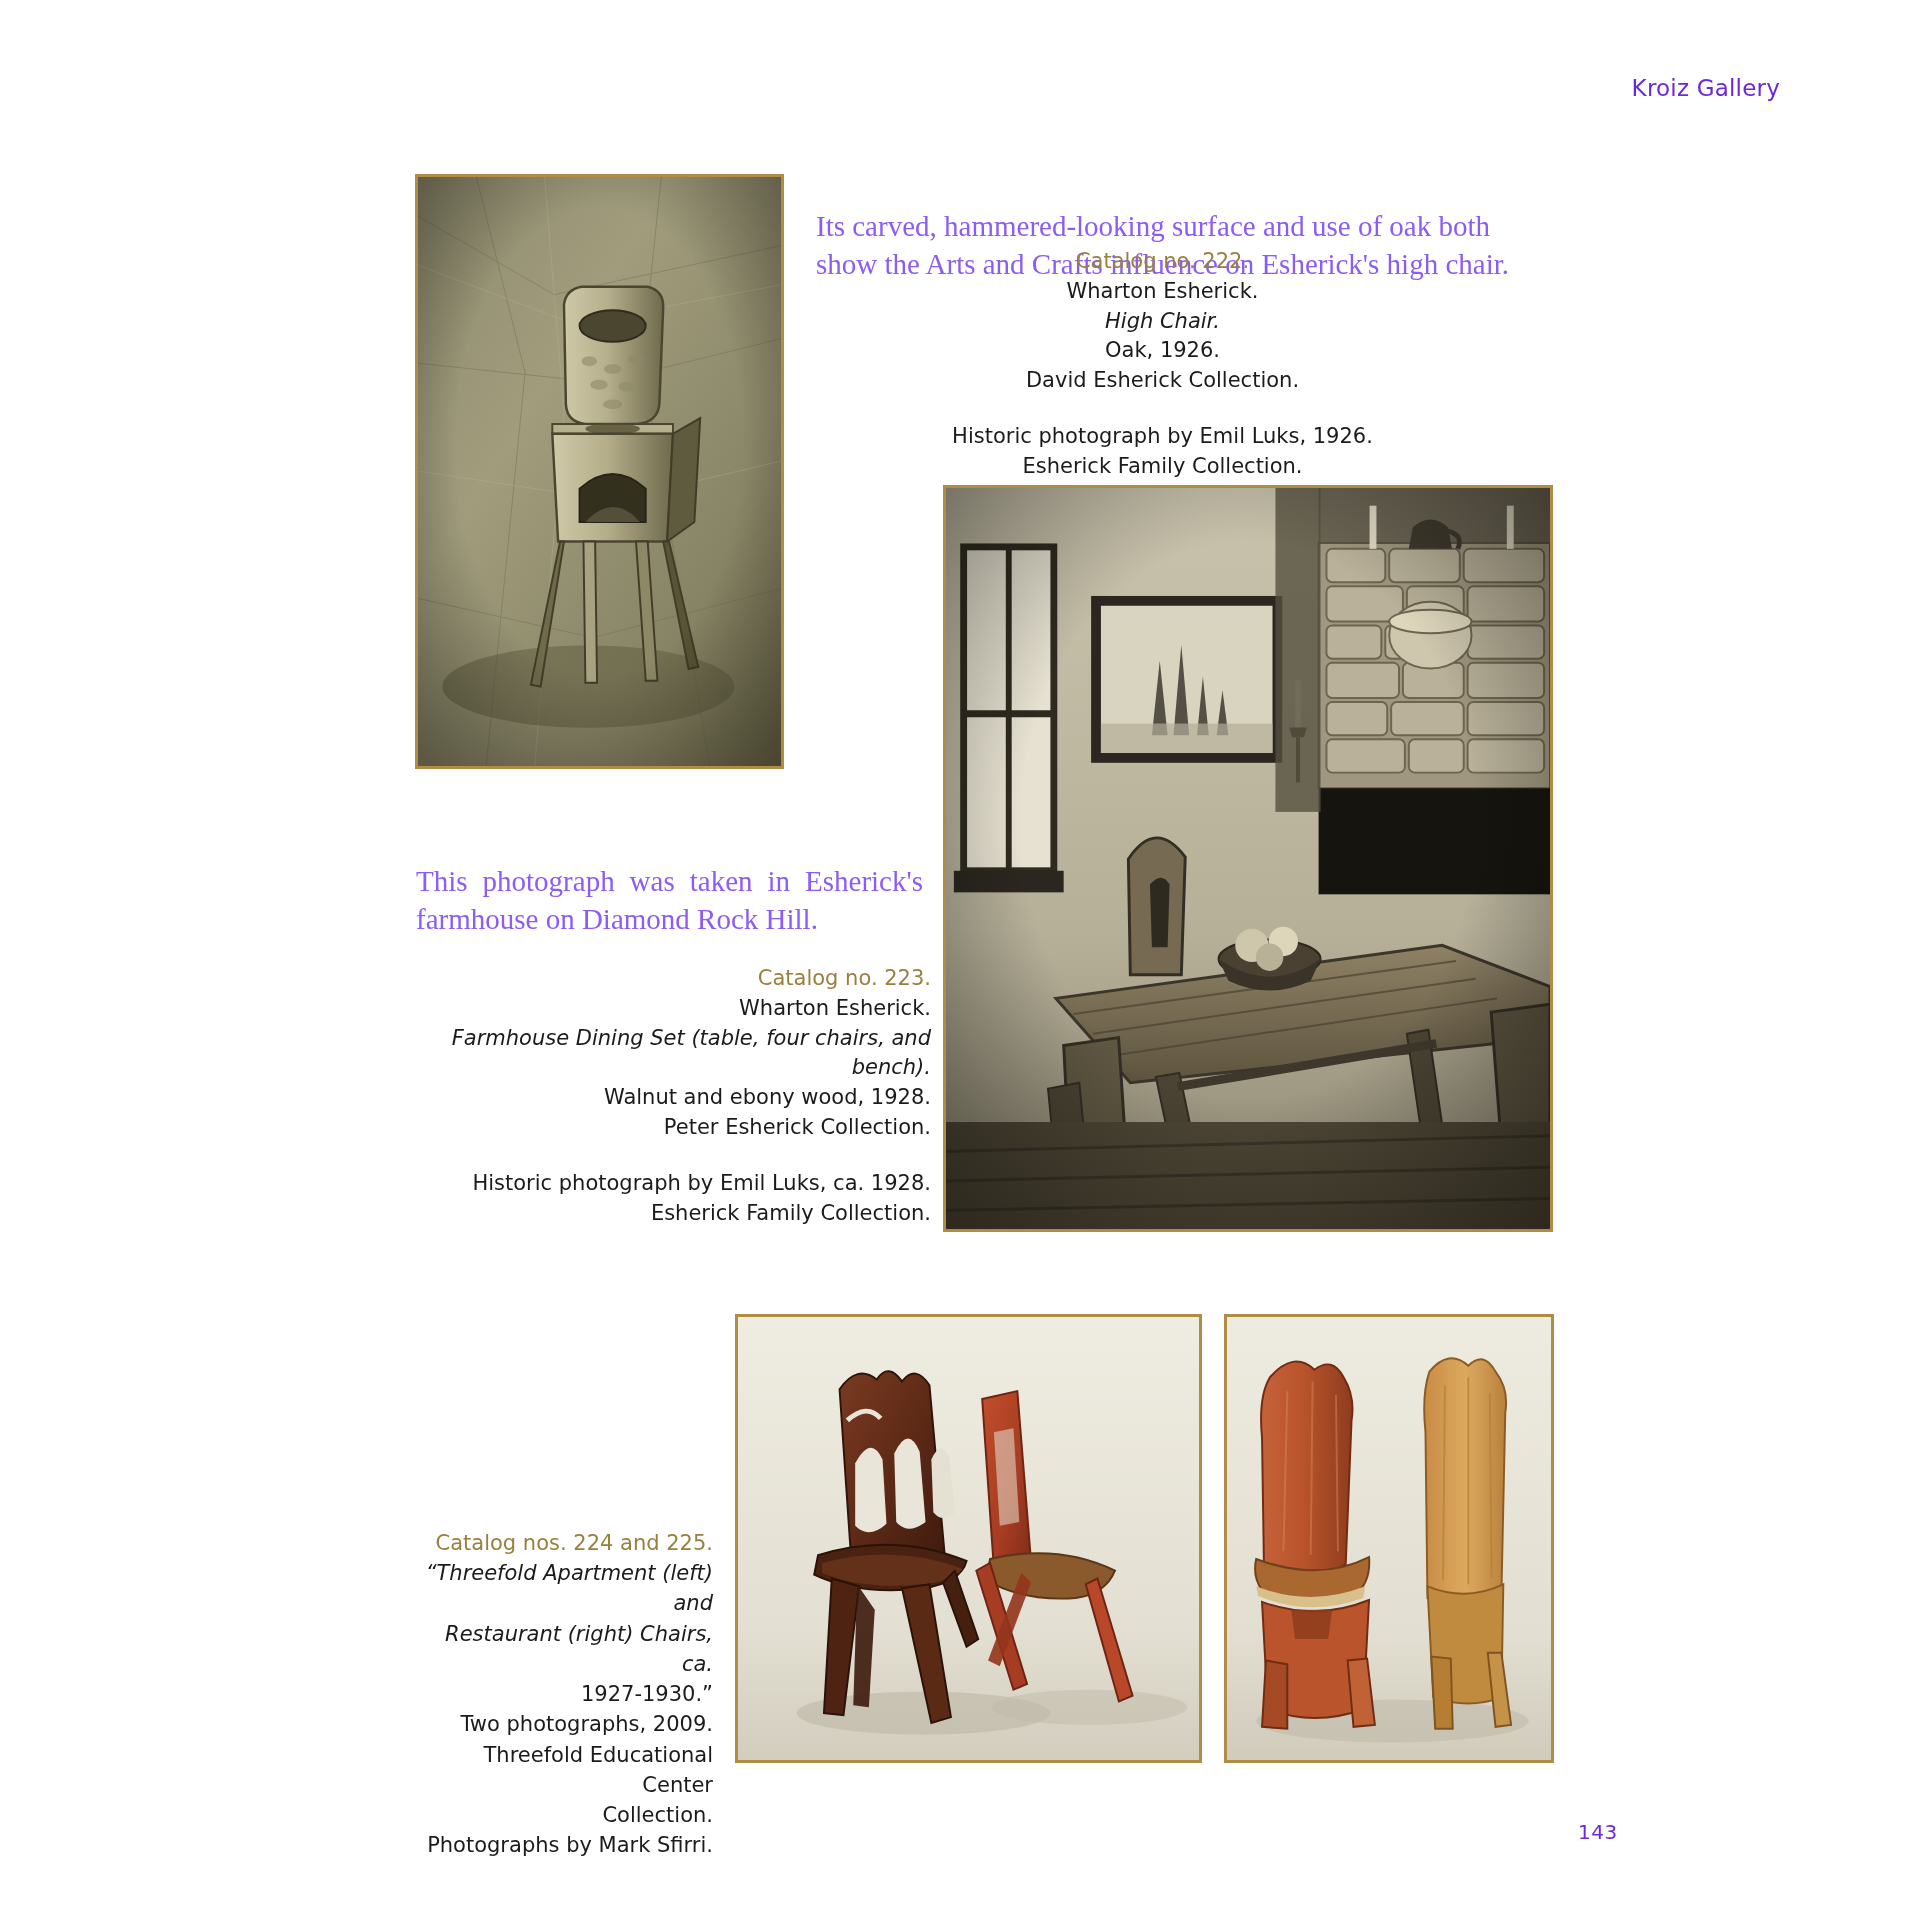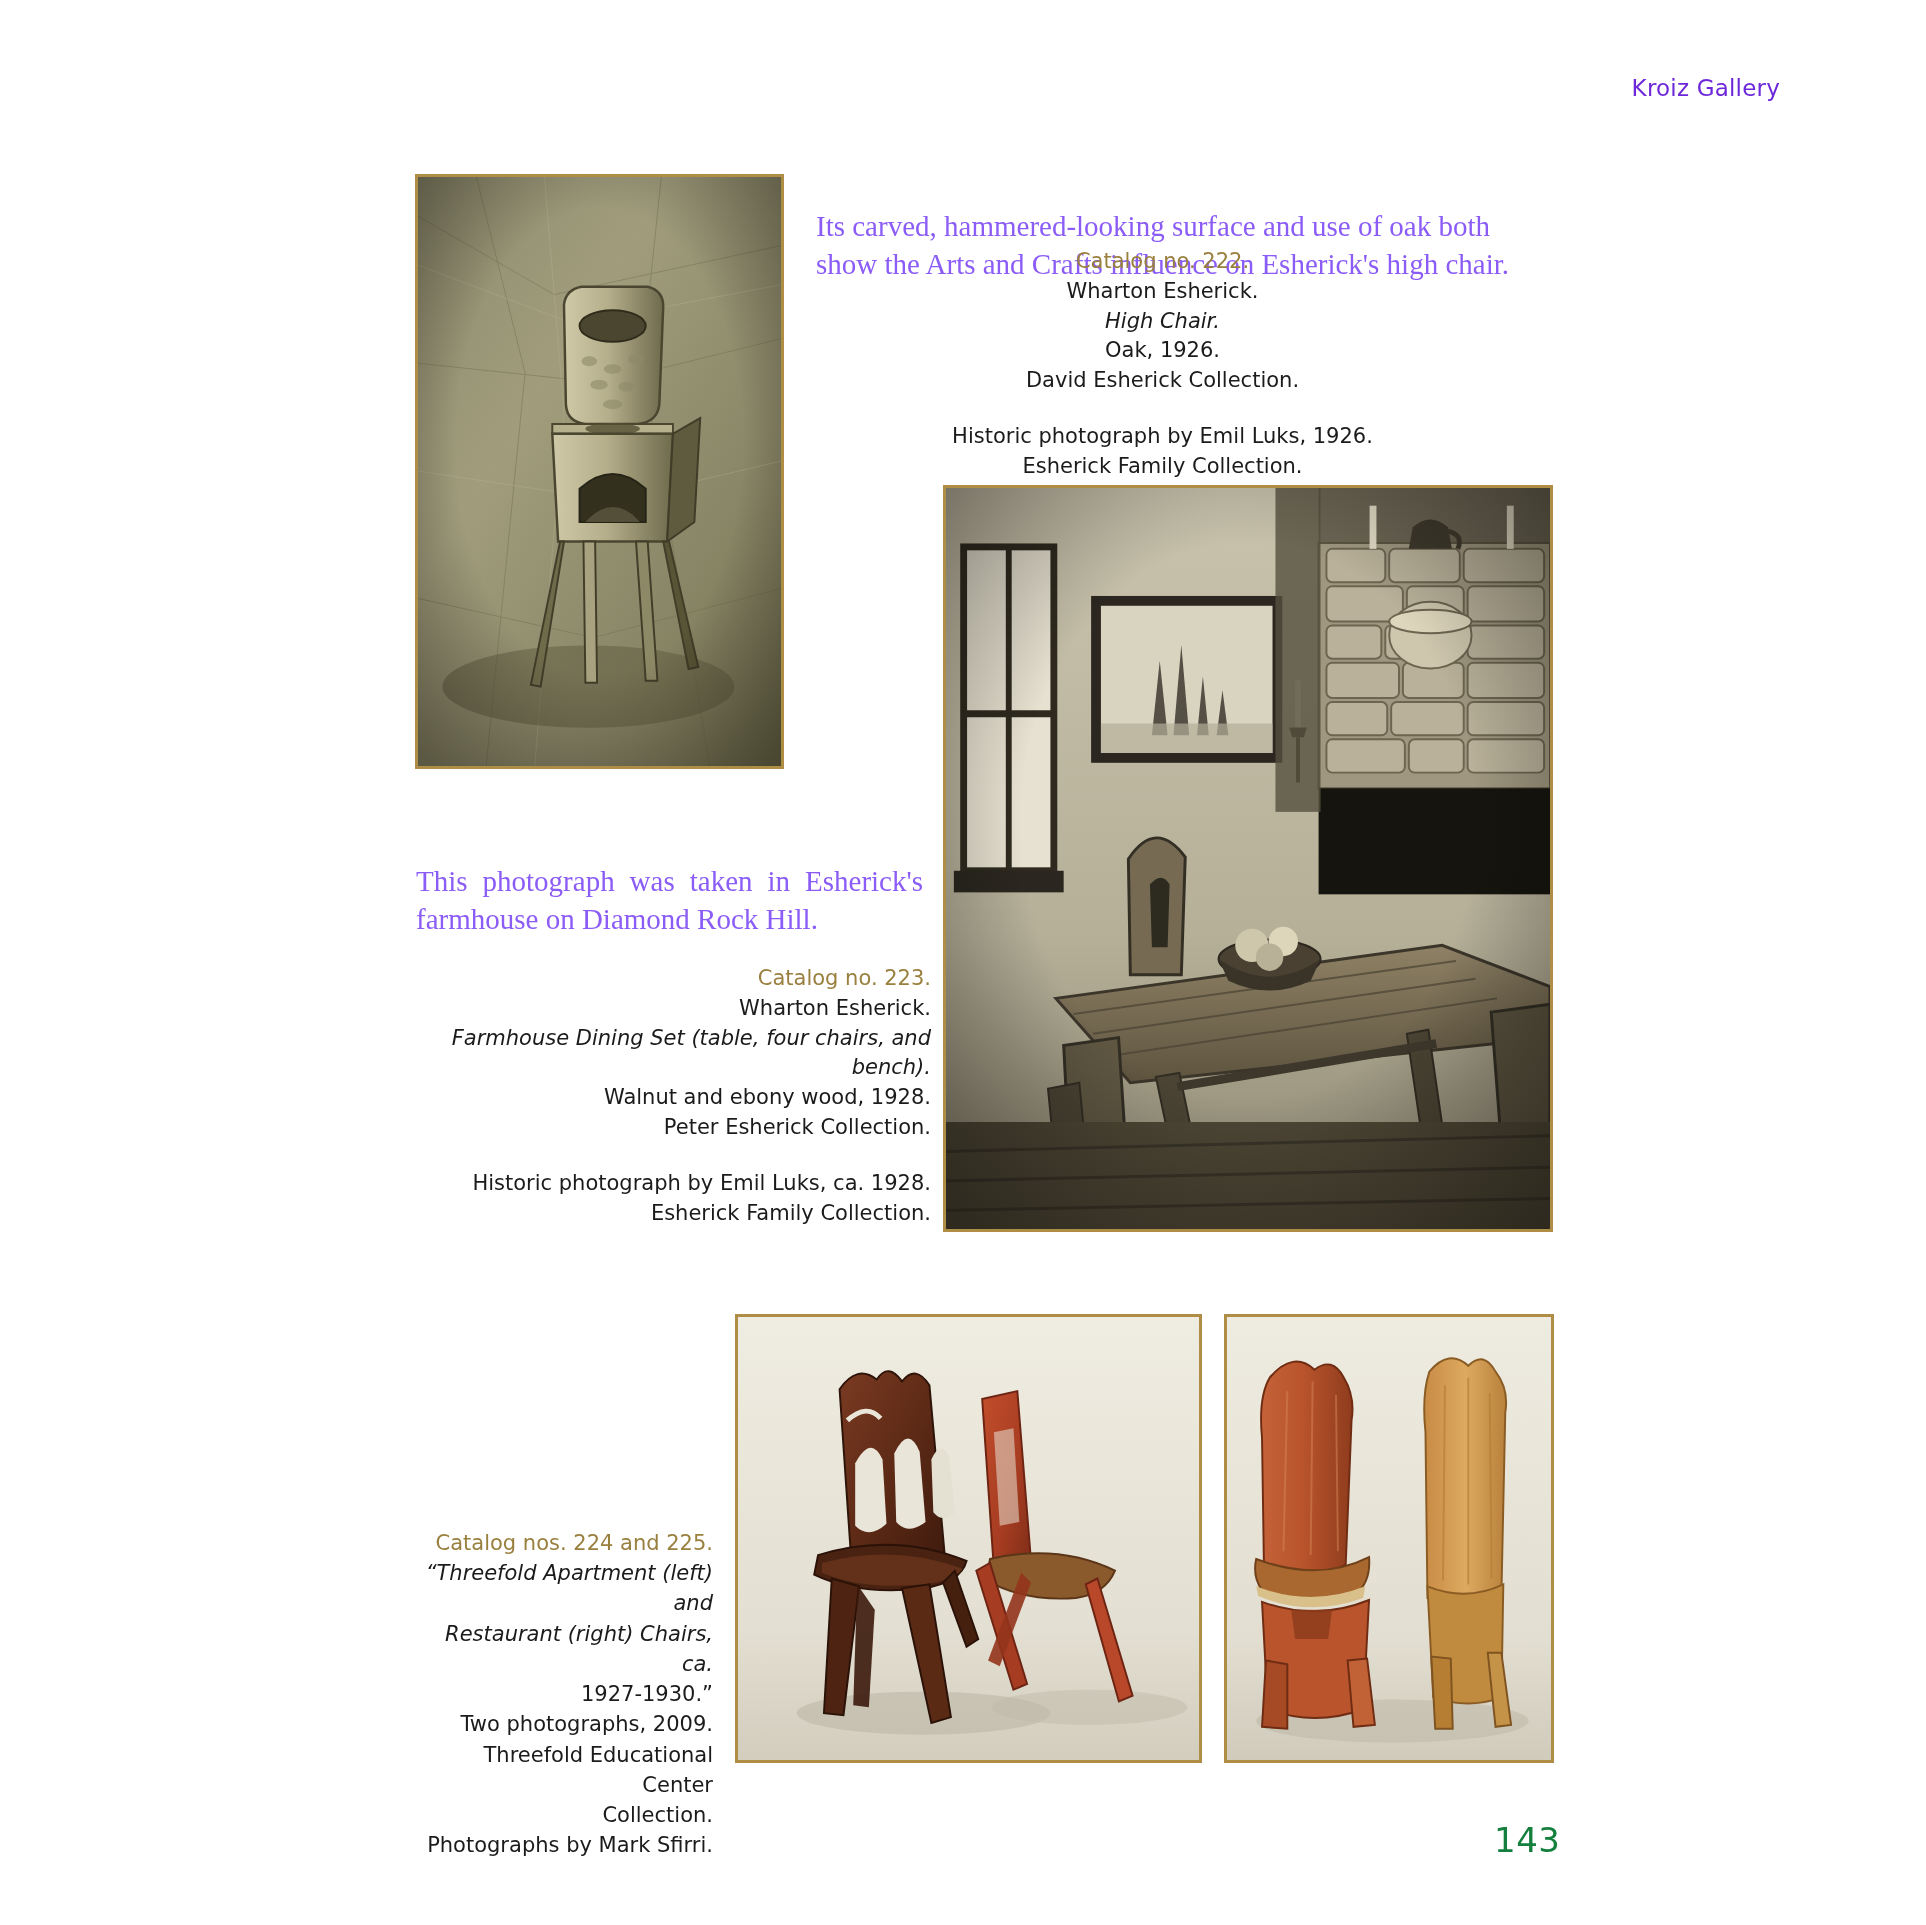--- a/index.html
+++ b/index.html
@@ -29,25 +29,25 @@
     font-family: "DejaVu Sans", sans-serif;
     font-size: 23px;
     color: #6d28d9;
     letter-spacing: 0.2px;
     white-space: nowrap;
   }
 
   
   .folio {
     position: absolute;
-    left: 1494px;
+    left: 1578px;
     top: 1820px;
     font-family: "DejaVu Sans", sans-serif;
-    font-size: 34px;
-    color: #15803d;
+    font-size: 20px;
+    color: #6d28d9;
     letter-spacing: 0.5px;
   }
 
   
   .body-text {
     position: absolute;
     font-family: "Liberation Serif", serif;
     color: #8b5cf6;
     font-size: 29px;
     line-height: 1.30;

